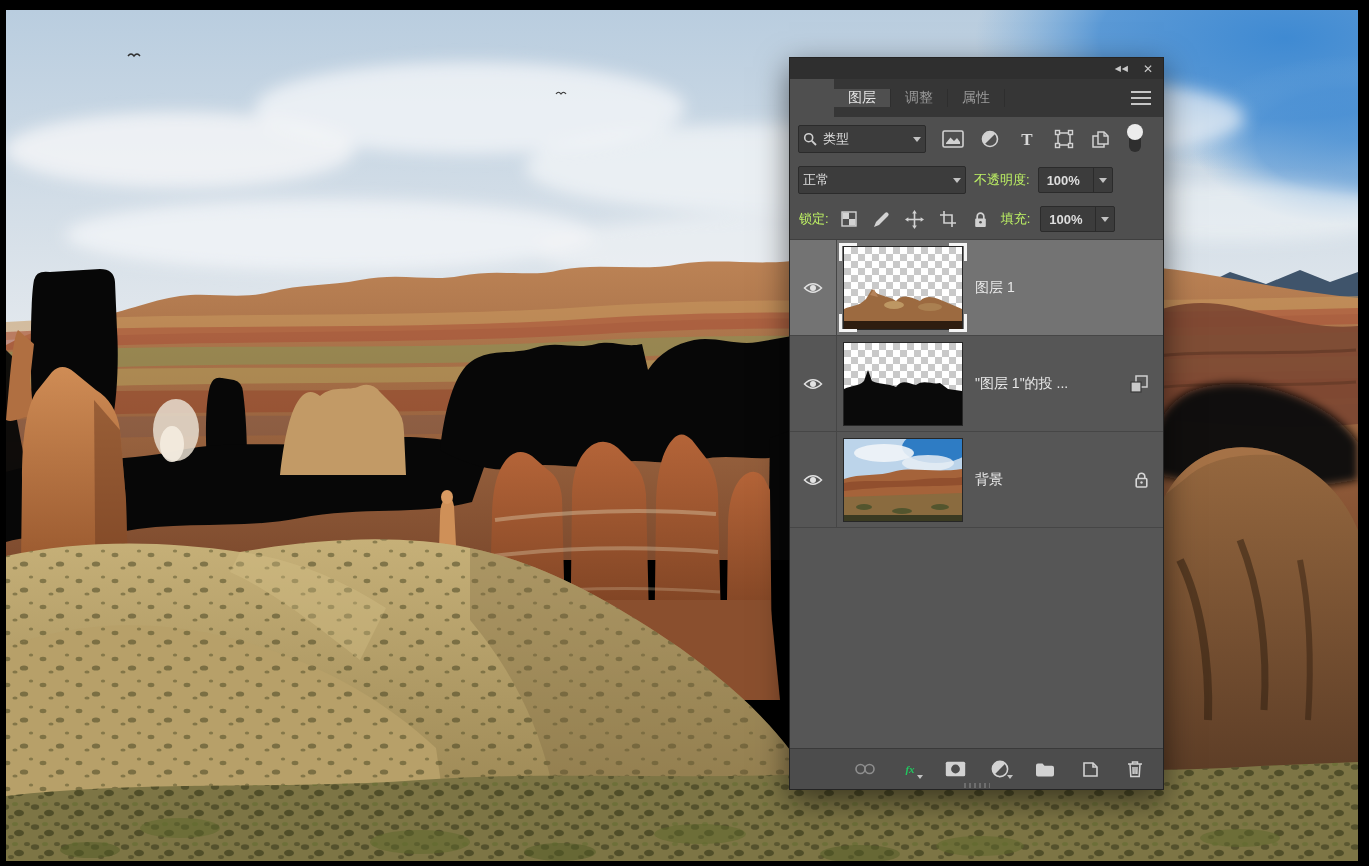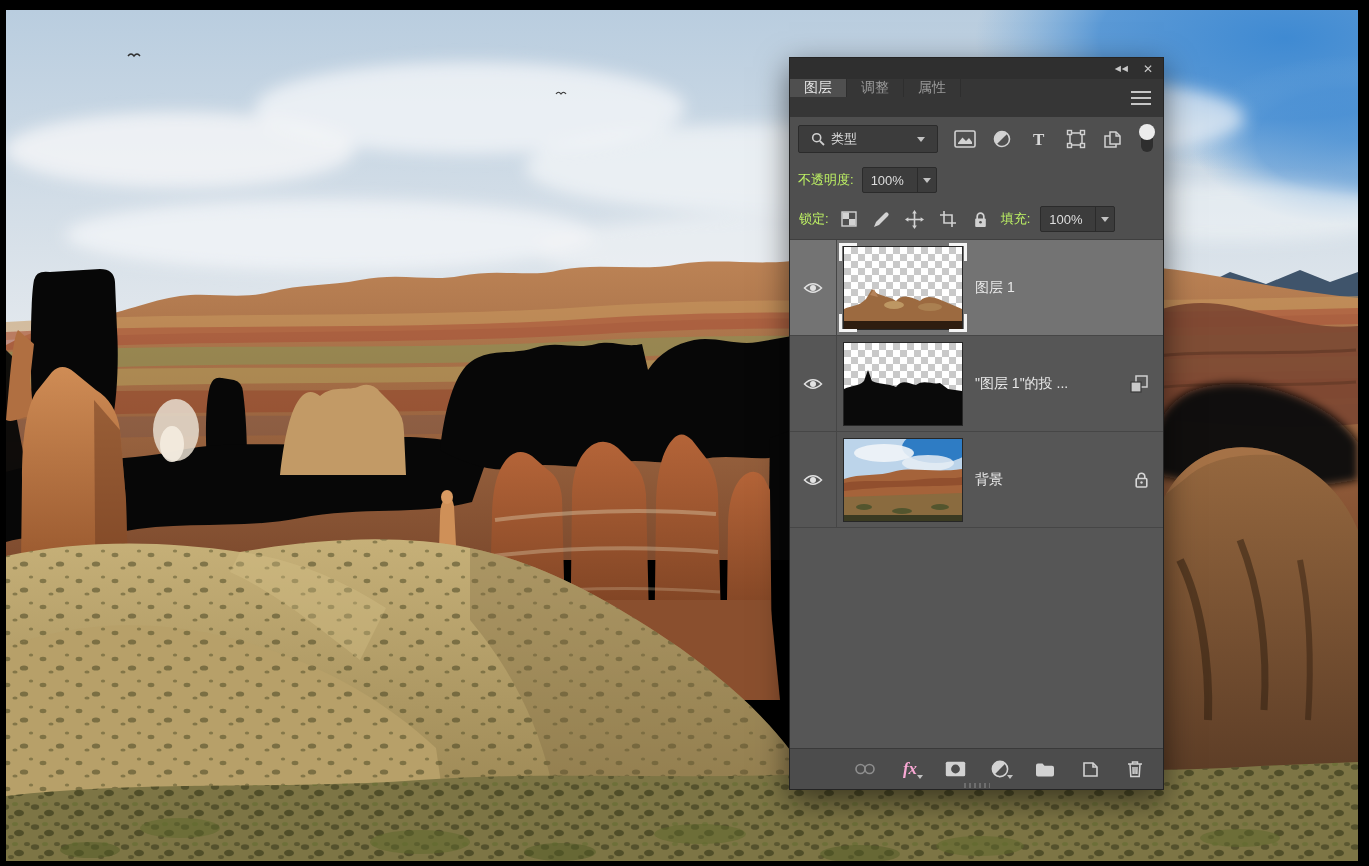--- a/index.html
+++ b/index.html
@@ -10,44 +10,44 @@
   
   .ps-panel{position:absolute;left:789px;top:57px;width:375px;height:733px;
     background:var(--panel_bg,#4f4f4f);border:1px solid #242424;box-sizing:border-box;
     box-shadow:0 10px 30px rgba(0,0,0,.55);display:flex;flex-direction:column;z-index:5;
     color:var(--text,#dedede);font-size:13px;}
   .ps-header{height:21px;background:var(--header_bg,#2f2f2f);display:flex;align-items:center;
     justify-content:flex-end;gap:14px;padding:0 10px;flex:0 0 auto;}
   .hdr-btn{color:#c9c9c9;cursor:pointer;line-height:1;}
   .collapse-glyph{font-size:8px;letter-spacing:1px;}
   .close-glyph{font-size:12px;}
-  .ps-tabs{height:38px;background:var(--panel_dark,#363636);display:flex;align-items:flex-start;
-    flex:0 0 auto;position:relative;}
+  .ps-tabs{height:38px;background:var(--panel_dark,#363636);display:flex;align-items:center;
+    flex:0 0 auto;position:relative;margin-left:44px;}
   .tab{padding:0 14px;display:flex;align-items:center;color:var(--text_dim,#9a9a9a);
     font-size:14px;border-right:1px solid #2e2e2e;}
   .tab.active{background:var(--panel_bg,#4f4f4f);color:#e4e4e4;}
   .panel-menu{margin-left:auto;align-self:center;margin-right:12px;width:20px;height:15px;
     background:repeating-linear-gradient(#c6c6c6 0 2px,transparent 2px 6px);}
   .ps-section{flex:0 0 auto;display:flex;align-items:center;padding:0 8px;}
   .filter-row{height:44px;gap:8px;}
   .dropdown{background:var(--control_bg,#3c3c3c);border:1px solid var(--control_border,#2b2b2b);
-    border-radius:2px;height:26px;display:flex;align-items:center;padding:0 12px;gap:6px;}
+    border-radius:2px;height:26px;display:flex;align-items:center;padding:0 4px;gap:6px;}
   .dd-kind{width:118px;}
   .dd-blend{width:158px;}
   .chev{width:0;height:0;border-left:4px solid transparent;border-right:4px solid transparent;
     border-top:5px solid #c2c2c2;margin-left:auto;}
   .filter-icons{display:flex;align-items:center;gap:15px;margin-left:8px;}
   .fico{display:flex;align-items:center;justify-content:center;width:22px;height:22px;}
   .toggle{width:18px;height:30px;margin-left:6px;position:relative;}
   .toggle .pill{position:absolute;left:3px;top:8px;width:12px;height:20px;border-radius:7px;background:#2e2e2e;}
   .toggle .knob{position:absolute;left:1px;top:0;width:16px;height:16px;border-radius:50%;background:#ececec;}
   .blend-row{height:38px;gap:8px;}
   .lbl{color:#bef264;white-space:nowrap;font-size:13px;}
   .valbox{background:var(--control_bg,#3c3c3c);border:1px solid var(--control_border,#2b2b2b);
-    border-radius:2px;height:24px;display:flex;align-items:center;}
+    border-radius:2px;height:24px;display:flex;align-items:center;font-weight:bold;}
   .valbox .val{padding:0 8px;min-width:38px;text-align:left;}
   .valbox .chevseg{border-left:1px solid #2b2b2b;height:100%;display:flex;align-items:center;padding:0 5px;}
   .valbox .chevseg .chev{margin:0;}
   .lock-row{height:40px;gap:10px;padding-left:9px;}
   .lock-icons{display:flex;align-items:center;gap:13px;}
   .lico{display:flex;align-items:center;justify-content:center;width:20px;height:20px;}
   .layer-list{flex:1 1 auto;background:var(--list_bg,#565656);border-top:1px solid #3f3f3f;
     display:flex;flex-direction:column;overflow:hidden;justify-content:flex-end;}
   .layer-row{height:95px;flex:0 0 auto;display:flex;align-items:stretch;
     border-bottom:1px solid var(--row_border,#464646);}
@@ -65,21 +65,21 @@
   .corner.tr{right:8px;top:3px;border-right-width:3px;border-top-width:3px;}
   .corner.bl{left:2px;bottom:3px;border-left-width:3px;border-bottom-width:3px;}
   .corner.br{right:8px;bottom:3px;border-right-width:3px;border-bottom-width:3px;}
   .layer-label{display:flex;align-items:center;font-size:14px;color:#e8e8e8;white-space:nowrap;overflow:hidden;}
   .row-right{margin-left:auto;display:flex;align-items:center;padding-right:14px;}
   .ps-toolbar{flex:0 0 auto;height:40px;background:var(--toolbar_bg,#4c4c4c);
     border-top:1px solid #3a3a3a;display:flex;align-items:center;gap:23px;padding:0 0 0 64px;position:relative;}
   .tbtn{display:flex;align-items:center;justify-content:center;width:22px;height:22px;position:relative;}
   .tbtn.dim{opacity:.5;}
   .fx-label{font-family:"Liberation Serif","DejaVu Serif",serif;font-style:italic;font-weight:bold;
-    font-size:17px;color:#f9a8d4;}
+    font-size:11px;color:#22c55e;}
   .mini-caret{position:absolute;right:-2px;bottom:1px;width:0;height:0;border-left:3px solid transparent;
     border-right:3px solid transparent;border-top:4px solid #c2c2c2;}
   .grip{position:absolute;left:50%;bottom:1px;transform:translateX(-50%);width:26px;height:5px;
     background:repeating-linear-gradient(90deg,#6e6e6e 0 2px,transparent 2px 5px);}
   .search-glyph svg,.fico svg,.lico svg,.tbtn svg{display:block;}
   .t-glyph{font-family:"Liberation Serif","DejaVu Serif",serif;font-weight:bold;font-size:17px;color:#d8d8d8;line-height:1;}
 </style>
 </head>
 <body>
 
@@ -314,20 +314,24 @@
             </svg>
         </span>
       </div>
       <span class="toggle">
         <span class="pill"></span>
           <span class="knob"></span>
       </span>
     </div>
 
     <div class="ps-section blend-row">
+      <div class="dropdown dd-blend">
+        <span>正常</span>
+        <span class="chev"></span>
+      </div>
       <span class="lbl">不透明度:</span>
       <div class="valbox">
         <span class="val">100%</span>
         <span class="chevseg">
             <span class="chev"></span>
           </span>
       </div>
     </div>
 
     <div class="ps-section lock-row">

